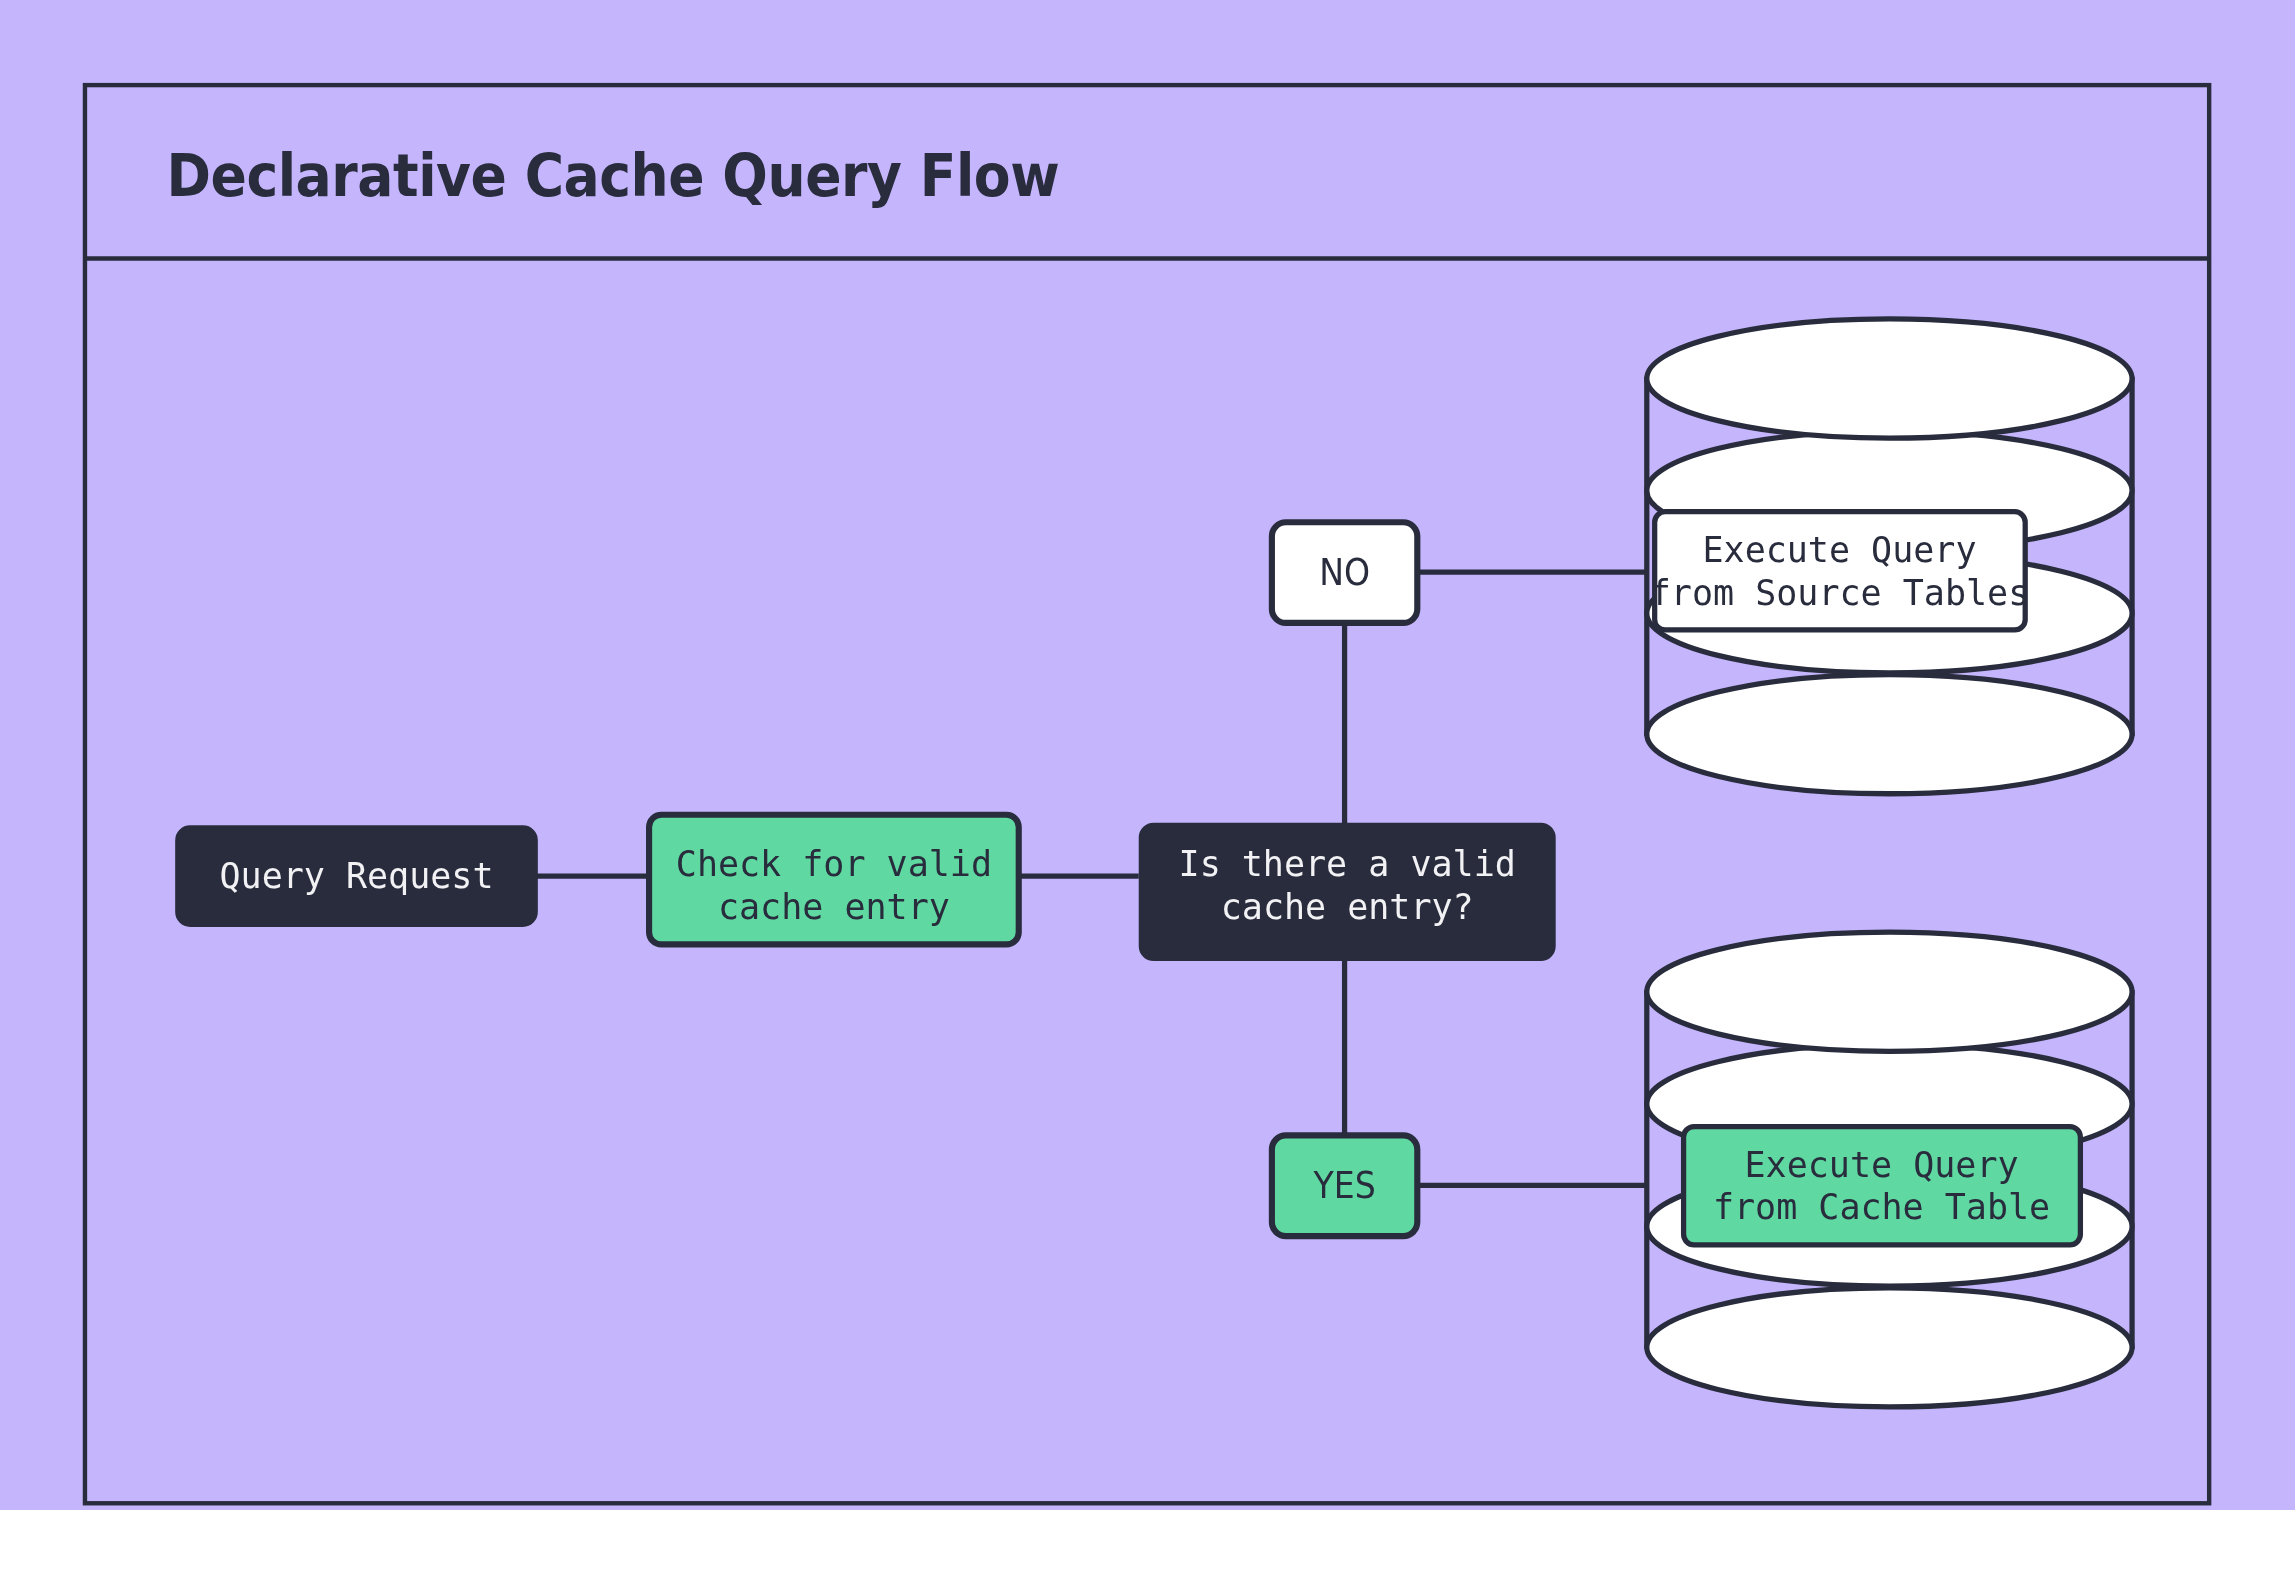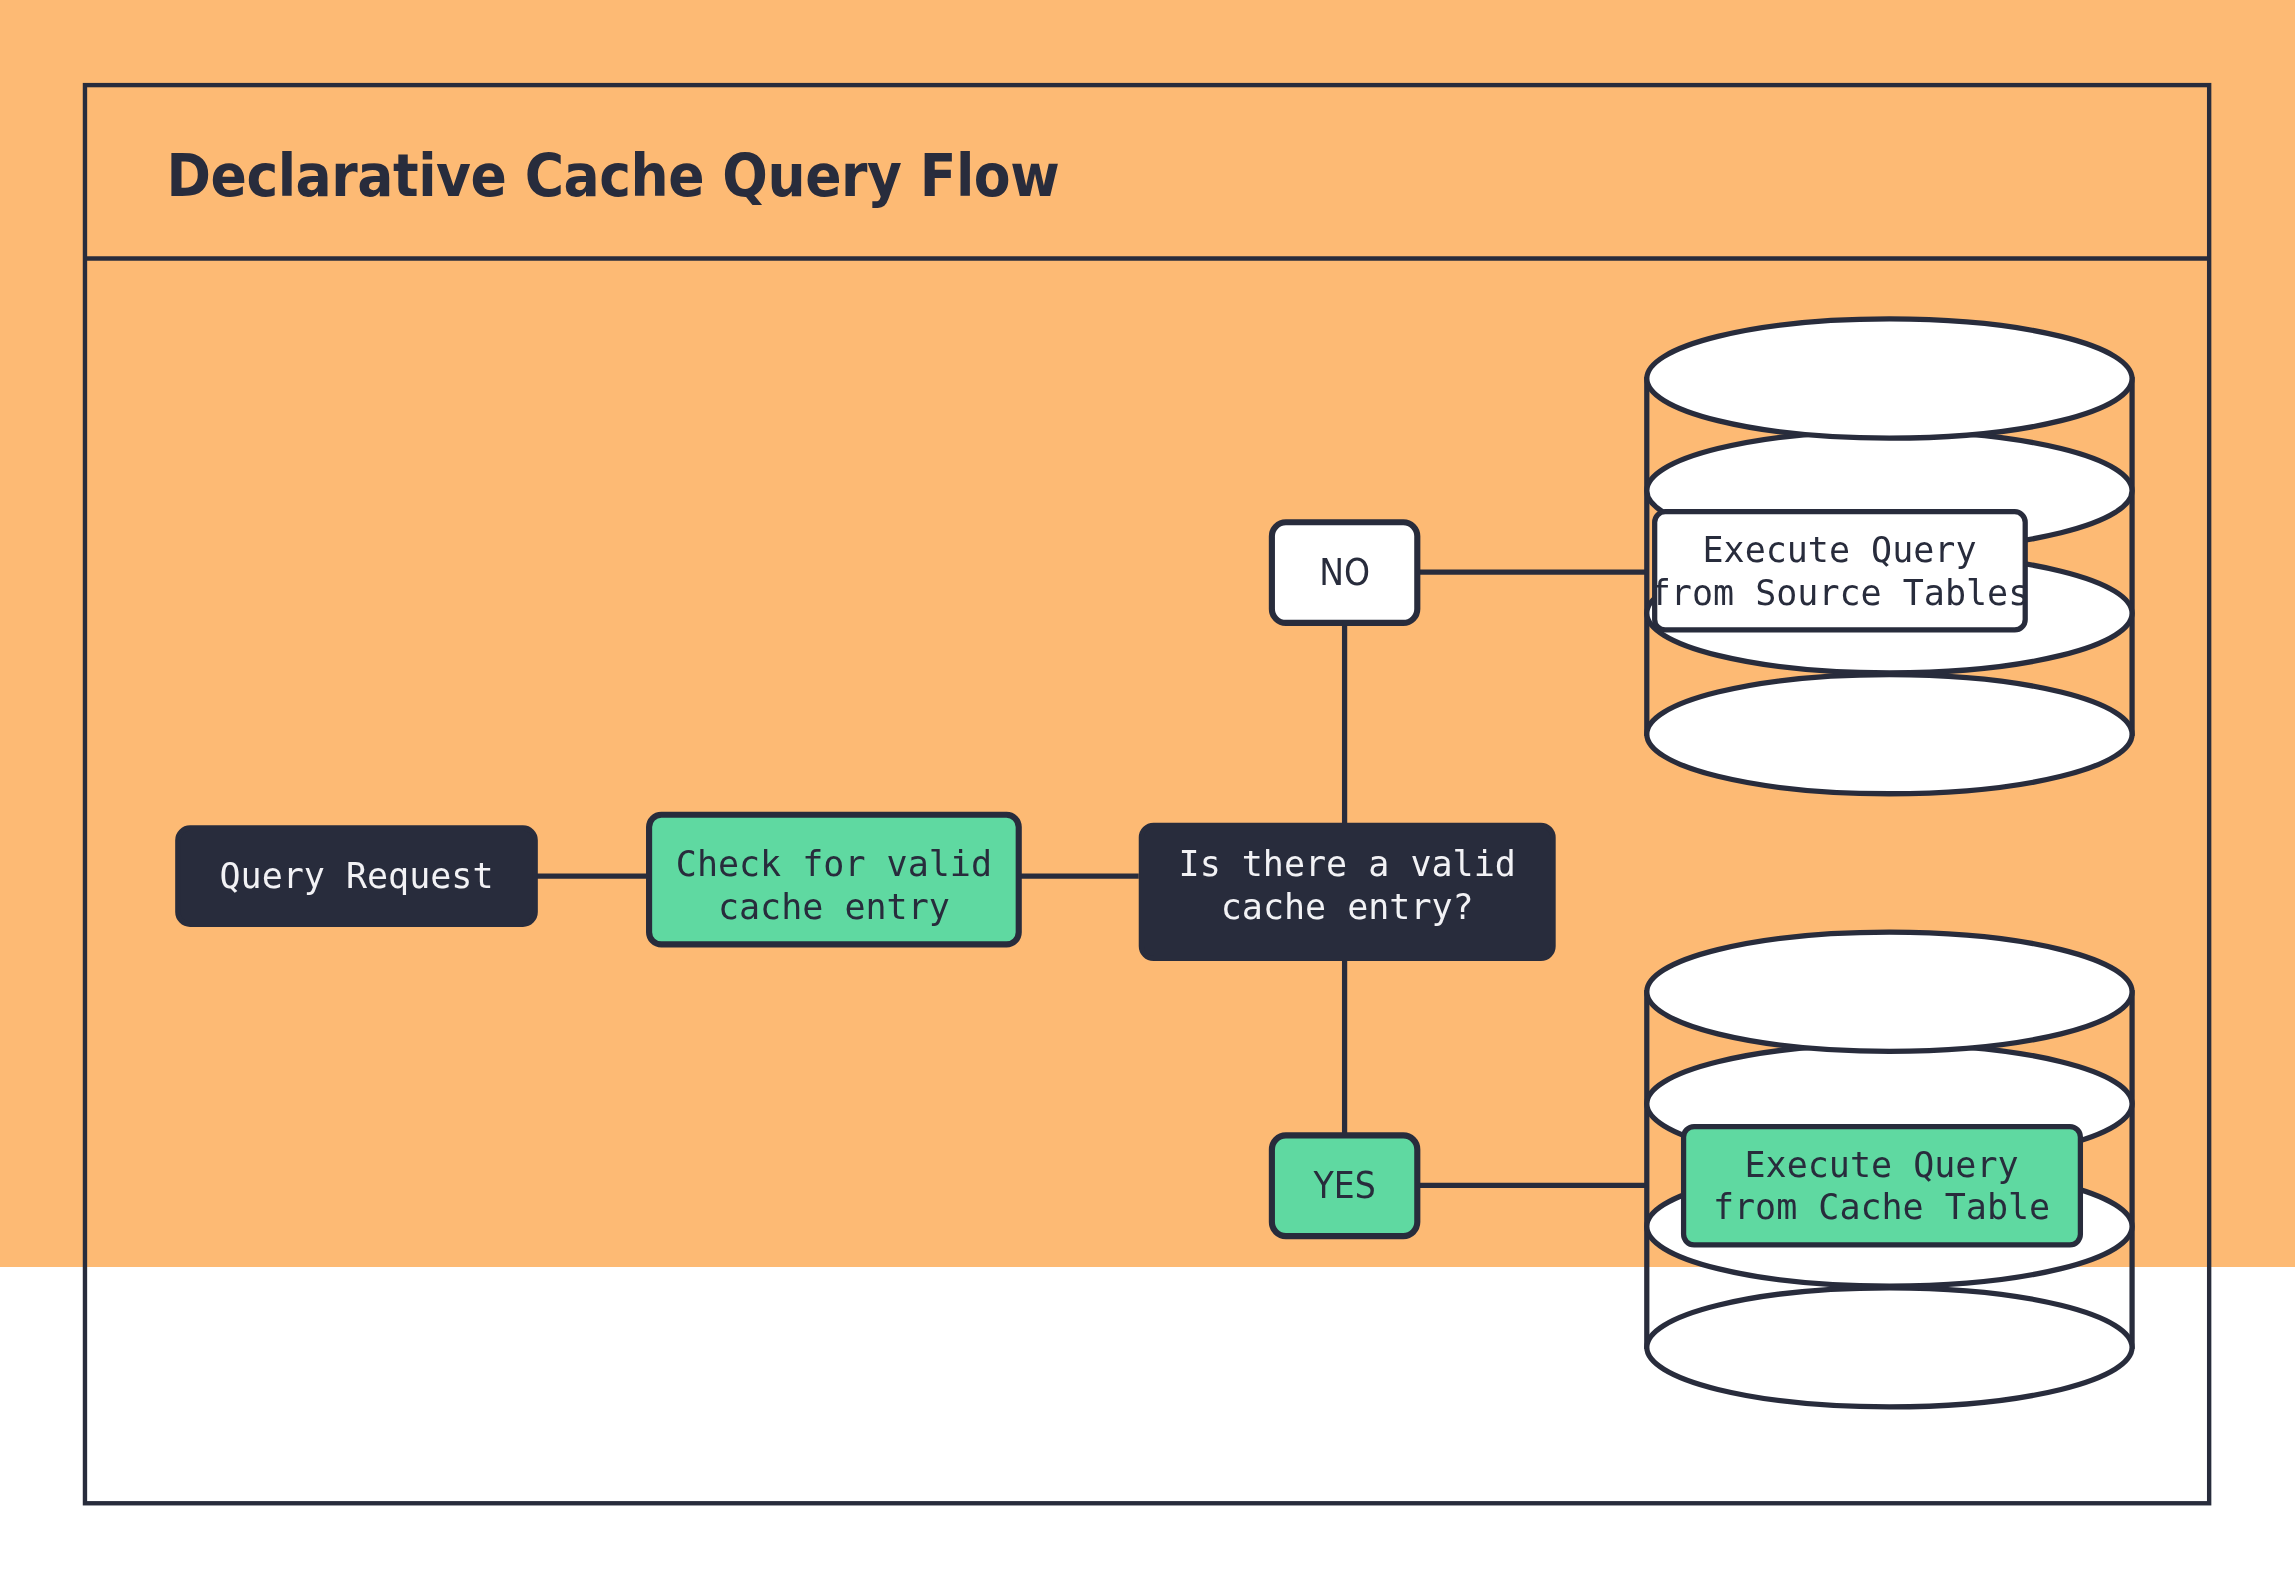--- a/index.html
+++ b/index.html
@@ -9,22 +9,22 @@
   }
   body {
     width: 2295px;
     height: 1591px;
     font-family: "Liberation Sans", sans-serif;
     overflow: hidden;
   }
   #stage {
     position: relative;
     width: 2295px;
-    height: 1267px;
-    background: #fdba74;
+    height: 1510px;
+    background: #c4b5fd;
   }
   svg.diagram {
     position: absolute;
     inset: 0;
     width: 2295px;
     height: 1591px;
     display: block;
   }
   .frame-line {
     fill: none;

